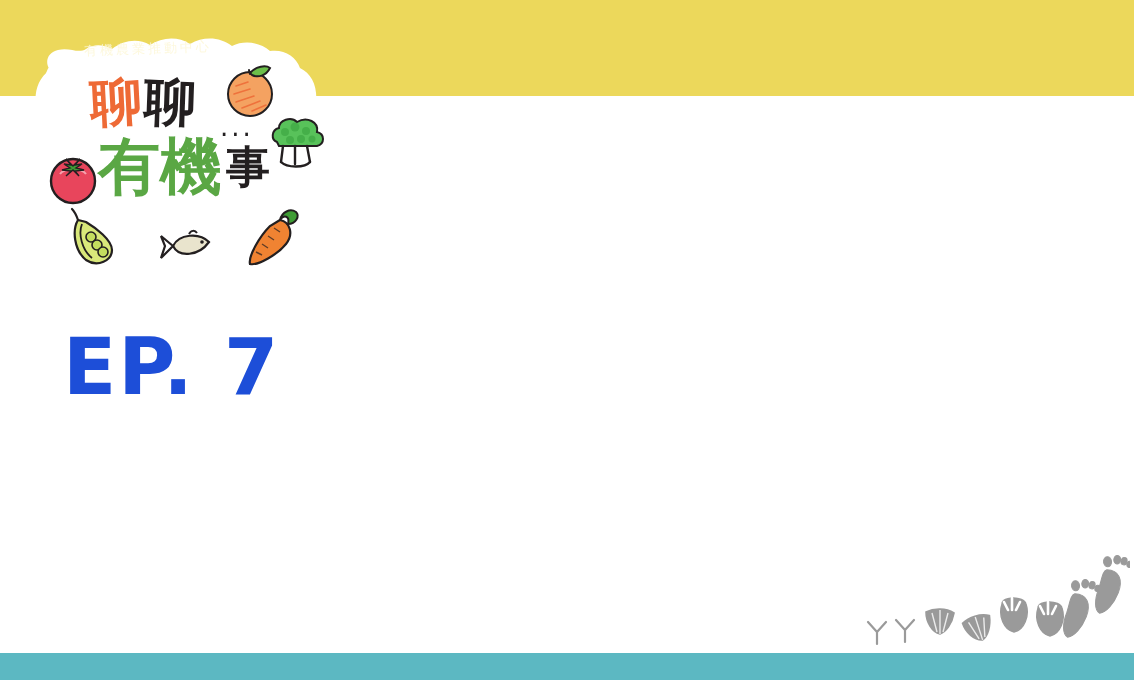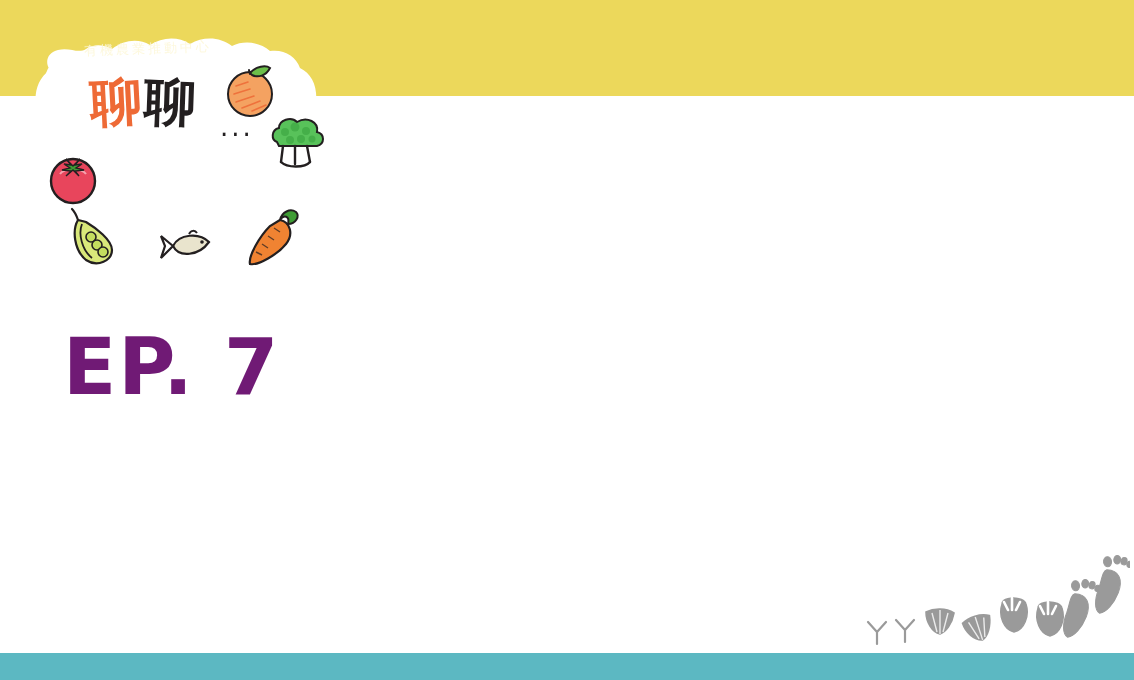--- a/index.html
+++ b/index.html
@@ -62,21 +62,21 @@
   .p-broccoli { left:243px; top:98px;  width:66px; height:58px; }
   .p-tomato   { left:26px;  top:138px; width:54px; height:54px; }
   .p-pea      { left:42px;  top:192px; width:62px; height:62px; }
   .p-fish     { left:135px; top:208px; width:62px; height:48px; }
   .p-carrot   { left:218px; top:190px; width:64px; height:68px; }
 
   
   .ep-label {
     position:absolute; left:63px; top:322px;
     font-size:78px; font-weight:bold; letter-spacing:2px;
-    color:#701a75;
+    color:#1d4ed8;
     font-family:"DejaVu Sans", sans-serif;
   }
 
   
   .title-wrap {
     position:absolute; left:334px; top:196px; width:770px;
   }
   .title-line {
     color:#ec5f2e; font-weight:bold;
     font-family:"DejaVu Sans", sans-serif;
@@ -115,20 +115,23 @@
   <div class="logo-block">
 
     <div class="org-name">有機農業推動中心</div>
 
     <div class="logo-line1">
       <span class="c-orange">聊</span><span class="c-black">聊</span>
     </div>
 
     <div class="logo-dots">...</div>
 
+    <div class="logo-line2">
+      <span class="c-green">有機</span><span class="c-black">事</span>
+    </div>
 
     <svg class="produce p-orange" viewBox="0 0 62 62">
       <circle cx="30" cy="36" r="22" fill="#f4a261" stroke="#231f20" stroke-width="2"></circle>
       <g stroke="#ee6a36" stroke-width="1.6" stroke-linecap="round" opacity=".85">
         <line x1="16" y1="28" x2="28" y2="24"></line>
           <line x1="14" y1="36" x2="30" y2="31"></line>
         <line x1="16" y1="44" x2="34" y2="38"></line>
           <line x1="22" y1="50" x2="40" y2="43"></line>
         <line x1="32" y1="53" x2="46" y2="47"></line>
       </g>

